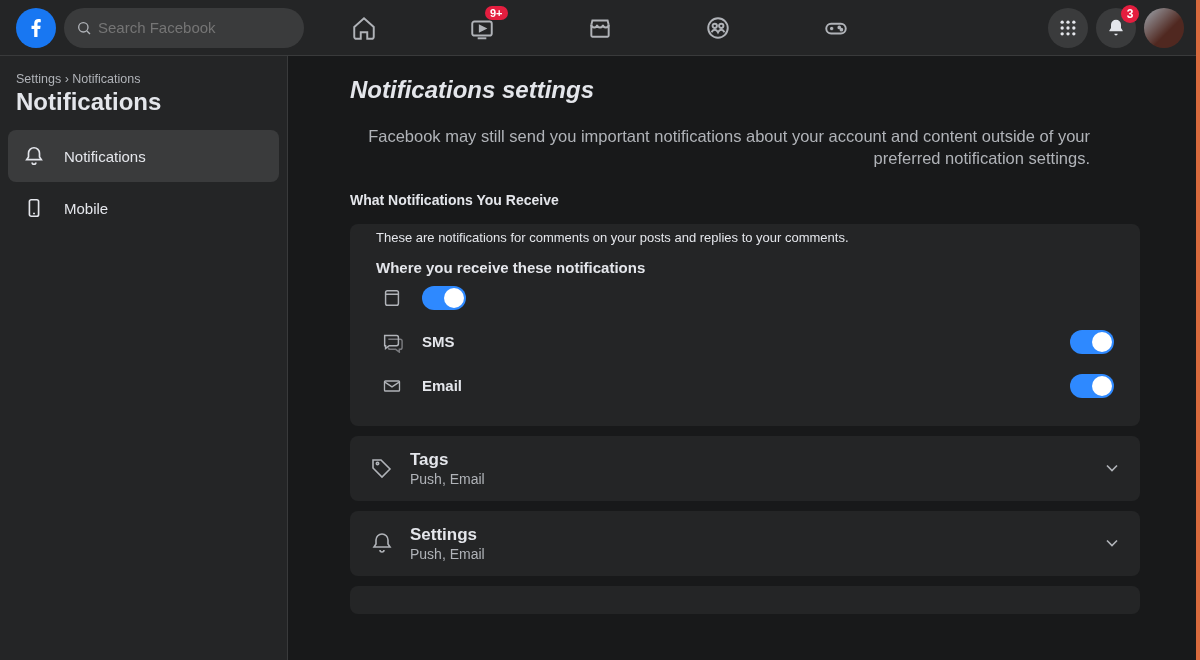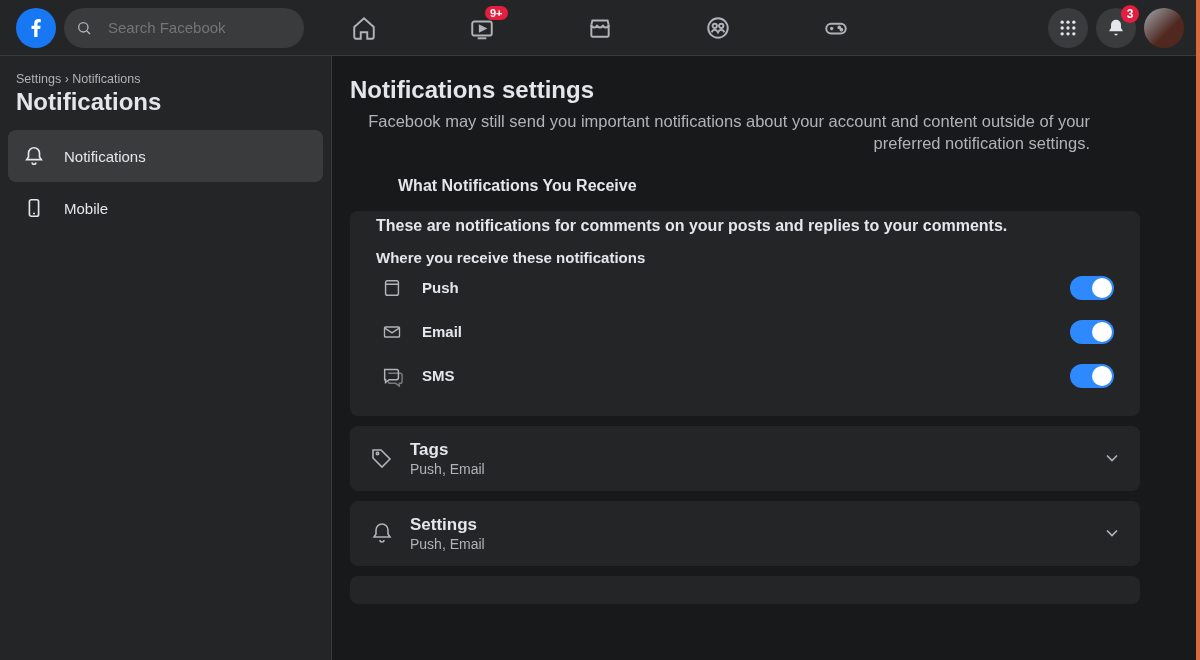--- a/index.html
+++ b/index.html
@@ -12,56 +12,56 @@
     --accent:#2e89ff;
     --divider:#393a3b;
   }
   *{box-sizing:border-box;font-family:Helvetica,Arial,sans-serif;}
   body{margin:0;background:var(--bg);color:var(--text);width:1200px;height:660px;overflow:hidden;position:relative;}
   
   
   .topbar{height:56px;background:var(--bg2);display:flex;align-items:center;padding:0 16px;justify-content:space-between;border-bottom:1px solid var(--divider);}
   .topbar-left{display:flex;align-items:center;gap:8px;}
   .fb-logo{width:40px;height:40px;border-radius:50%;background:#1877f2;display:flex;align-items:center;justify-content:center;color:#fff;}
-  .search{background:var(--bg4);border-radius:50px;height:40px;width:240px;display:flex;align-items:center;padding:0 12px;gap:14px;color:var(--text2);}
+  .search{background:var(--bg4);border-radius:50px;height:40px;width:240px;display:flex;align-items:center;padding:0 12px;gap:4px;color:var(--text2);}
   .search input{background:none;border:none;outline:none;color:var(--text2);font-size:15px;flex:1;}
   .topbar-center{display:flex;gap:8px;position:absolute;left:50%;transform:translateX(-50%);}
   .nav-icon{width:110px;height:48px;border-radius:8px;display:flex;align-items:center;justify-content:center;color:var(--text2);cursor:pointer;position:relative;}
   .nav-badge{position:absolute;top:2px;left:58px;background:#e41e3f;color:#fff;font-size:11px;font-weight:bold;padding:1px 5px;border-radius:9px;}
   .topbar-right{display:flex;align-items:center;gap:8px;}
   .circle-btn{width:40px;height:40px;border-radius:50%;background:var(--bg4);display:flex;align-items:center;justify-content:center;color:var(--text);cursor:pointer;position:relative;}
   .circle-btn .badge{position:absolute;top:-3px;right:-3px;background:#e41e3f;color:#fff;font-size:12px;font-weight:bold;min-width:18px;height:18px;border-radius:9px;display:flex;align-items:center;justify-content:center;padding:0 4px;}
   .avatar{width:40px;height:40px;border-radius:50%;background:linear-gradient(135deg,#a0a8b0 0%, #502820 60%);}
   
   
-  .sidebar{position:absolute;top:56px;left:0;width:332px;bottom:0;background:var(--bg2);border-right:1px solid var(--divider);padding:16px 8px;}
+  .sidebar{position:absolute;top:56px;left:0;width:288px;bottom:0;background:var(--bg2);border-right:1px solid var(--divider);padding:16px 8px;}
   .breadcrumb{font-size:12.5px;color:var(--text2);padding:0 8px 2px;}
   .breadcrumb a{color:var(--text2);text-decoration:none;}
   .sb-title{font-size:24px;font-weight:bold;padding:0 8px 14px;}
   .sb-item{display:flex;align-items:center;gap:12px;padding:8px 8px;border-radius:8px;cursor:pointer;font-size:15px;font-weight:500;}
   .sb-item.active{background:var(--bg4);}
   .sb-icon{width:36px;height:36px;border-radius:50%;display:flex;align-items:center;justify-content:center;color:var(--text);}
   .sb-item.active .sb-icon{color:var(--text);}
   
   
   .main{position:absolute;top:56px;left:290px;right:0;bottom:0;overflow-y:auto;padding:20px 60px;}
-  .h1{font-size:24px;font-weight:bold;margin-bottom:6px;}
+  .h1{font-size:24px;font-weight:bold;margin-bottom:21px;font-style:italic;}
   .sub{font-size:16.5px;color:var(--text2);line-height:1.35;max-width:740px;text-align:right;}
-  .h2{font-size:16px;font-weight:bold;margin-top:22px;margin-bottom:16px;margin-left:48px;}
+  .h2{font-size:14px;font-weight:bold;margin-top:22px;margin-bottom:16px;}
   
   .card{background:var(--bg2);border-radius:8px;margin-bottom:10px;overflow:hidden;}
   .card-head{display:flex;align-items:center;padding:14px 18px;cursor:pointer;gap:14px;}
   .card-icon{width:28px;height:28px;display:flex;align-items:center;justify-content:center;color:var(--text2);flex-shrink:0;}
   .card-titlewrap{flex:1;}
   .card-title{font-size:17px;font-weight:600;}
   .card-sub{font-size:14px;color:var(--text2);margin-top:1px;}
   .chev{color:var(--text2);}
   
   .card-body{padding:0 26px 18px 26px;}
-  .desc{font-size:16px;font-weight:700;margin:6px 0 14px;}
+  .desc{font-size:13px;font-weight:400;margin:6px 0 14px;}
   .subhead{font-size:15px;font-weight:600;}
   .row{display:flex;align-items:center;padding:10px 0;gap:14px;}
   .row-icon{width:32px;height:24px;display:flex;align-items:center;justify-content:center;color:var(--text2);}
   .row-label{flex:1;font-size:15px;font-weight:600;}
   .toggle{width:44px;height:24px;border-radius:12px;background:var(--accent);position:relative;cursor:pointer;}
   .toggle::after{content:"";position:absolute;width:20px;height:20px;border-radius:50%;background:#fff;top:2px;right:2px;}
   
   svg{display:block;}
   .right-edge{position:absolute;top:0;right:0;width:4px;height:100%;background:#d86a3e;}
 </style>
@@ -184,43 +184,42 @@
     <div class="card-body">
       <div class="desc">These are notifications for comments on your posts and replies to your comments.</div>
       <div class="subhead">Where you receive these notifications</div>
       <div class="row">
         <div class="row-icon">
           <svg width="22" height="22" viewBox="0 0 24 24" fill="none" stroke="currentColor" stroke-width="1.6">
               <rect x="5" y="4" width="14" height="16" rx="2"></rect>
               <line x1="5" y1="8" x2="19" y2="8"></line>
             </svg>
         </div>
-        <div class="row-label">Push</div>
+        <div class="toggle"></div>
+      </div>
+      <div class="row">
+        <div class="row-icon">
+          <svg width="24" height="22" viewBox="0 0 24 24" fill="none" stroke="currentColor" stroke-width="1.6">
+              <path d="M4 5h13a2 2 0 0 1 2 2v7a2 2 0 0 1-2 2H9l-4 3v-3H4a0 0 0 0 1 0 0z"></path>
+              <path d="M8 9h13a2 2 0 0 1 2 2v7a2 2 0 0 1-2 2h-1v3l-4-3h-6a2 2 0 0 1-2-2" stroke-opacity="0.6"></path>
+            </svg>
+        </div>
+        <div class="row-label">SMS</div>
         <div class="toggle"></div>
       </div>
       <div class="row">
         <div class="row-icon">
           <svg width="24" height="20" viewBox="0 0 24 24" fill="none" stroke="currentColor" stroke-width="1.6">
               <rect x="3" y="6" width="18" height="12" rx="1"></rect>
               <polyline points="3,7 12,13 21,7"></polyline>
             </svg>
         </div>
         <div class="row-label">Email</div>
         <div class="toggle"></div>
       </div>
-      <div class="row">
-        <div class="row-icon">
-          <svg width="24" height="22" viewBox="0 0 24 24" fill="none" stroke="currentColor" stroke-width="1.6">
-              <path d="M4 5h13a2 2 0 0 1 2 2v7a2 2 0 0 1-2 2H9l-4 3v-3H4a0 0 0 0 1 0 0z"></path>
-              <path d="M8 9h13a2 2 0 0 1 2 2v7a2 2 0 0 1-2 2h-1v3l-4-3h-6a2 2 0 0 1-2-2" stroke-opacity="0.6"></path>
-            </svg>
-        </div>
-        <div class="row-label">SMS</div>
-        <div class="toggle"></div>
-      </div>
     </div>
   </div>
 
   <div class="card">
     <div class="card-head">
       <div class="card-icon">
         <svg width="24" height="24" viewBox="0 0 24 24" fill="none" stroke="currentColor" stroke-width="1.6">
             <path d="M20 13l-8 8-9-9V4h8z"></path>
             <circle cx="7.5" cy="7.5" r="1.2"></circle>
           </svg>

